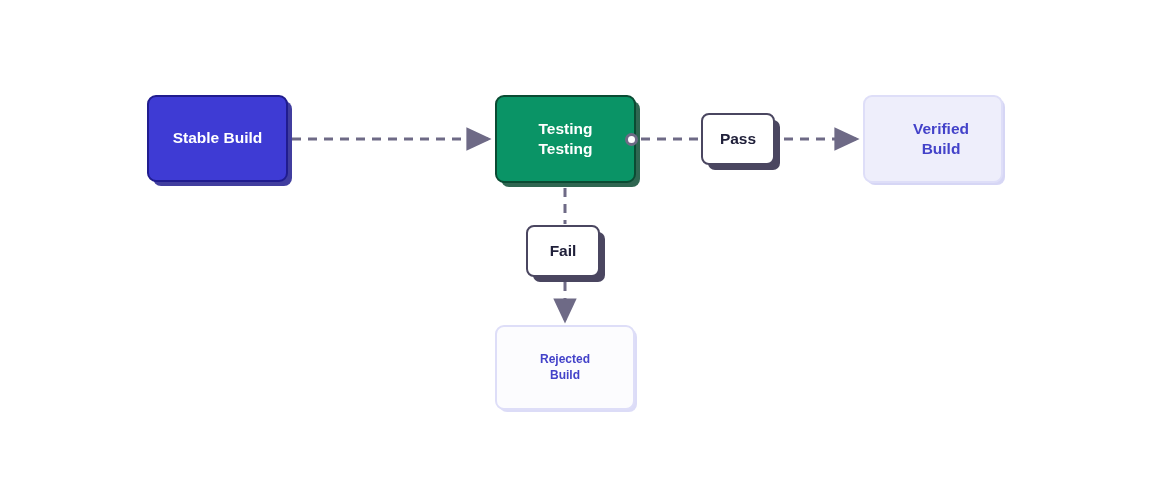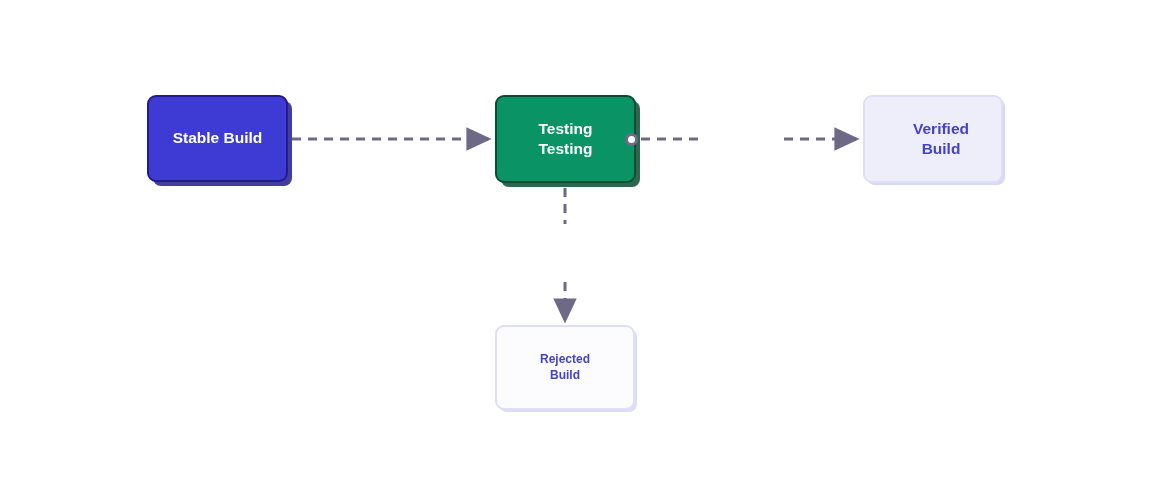--- a/index.html
+++ b/index.html
@@ -183,15 +183,21 @@
     </span>
   </div>
 
   <div class="node node-rejected">
     <span>
       <span class="line2">Rejected</span>
       <span class="line2">Build</span>
     </span>
   </div>
 
-
+  <div class="chip chip-pass">
+    <span>Pass</span>
+  </div>
+
+  <div class="chip chip-fail">
+    <span>Fail</span>
+  </div>
 
 </div>
 
 </body></html>

